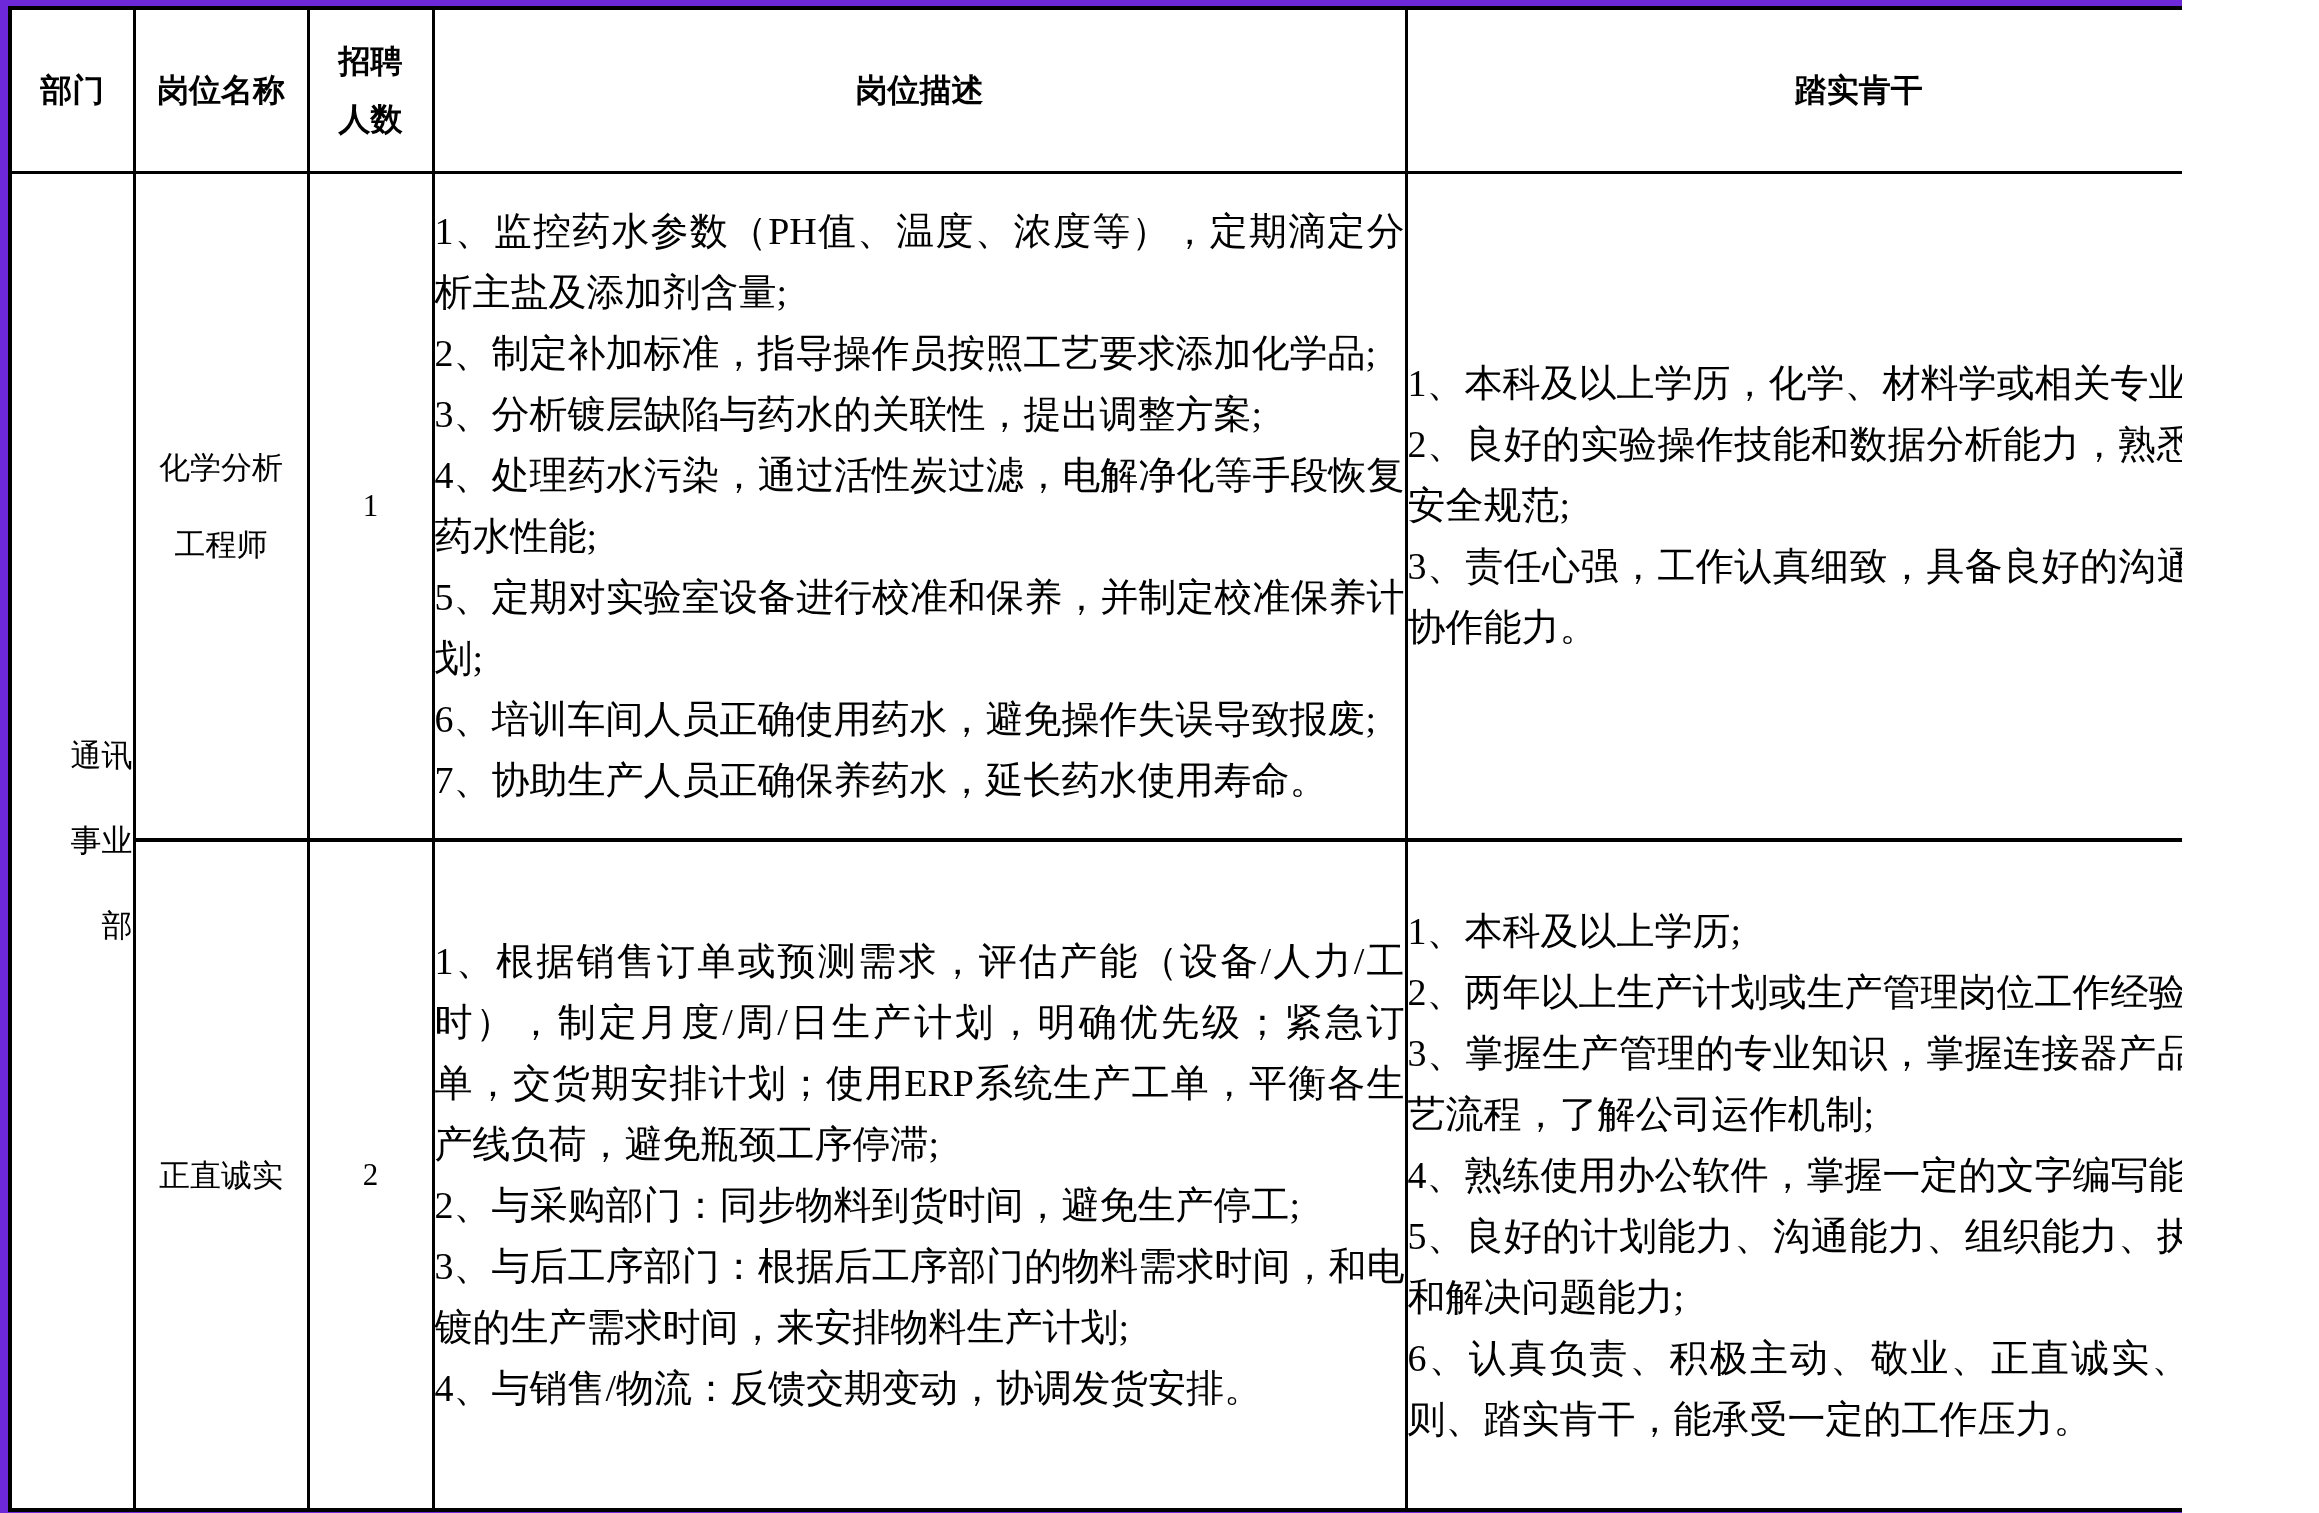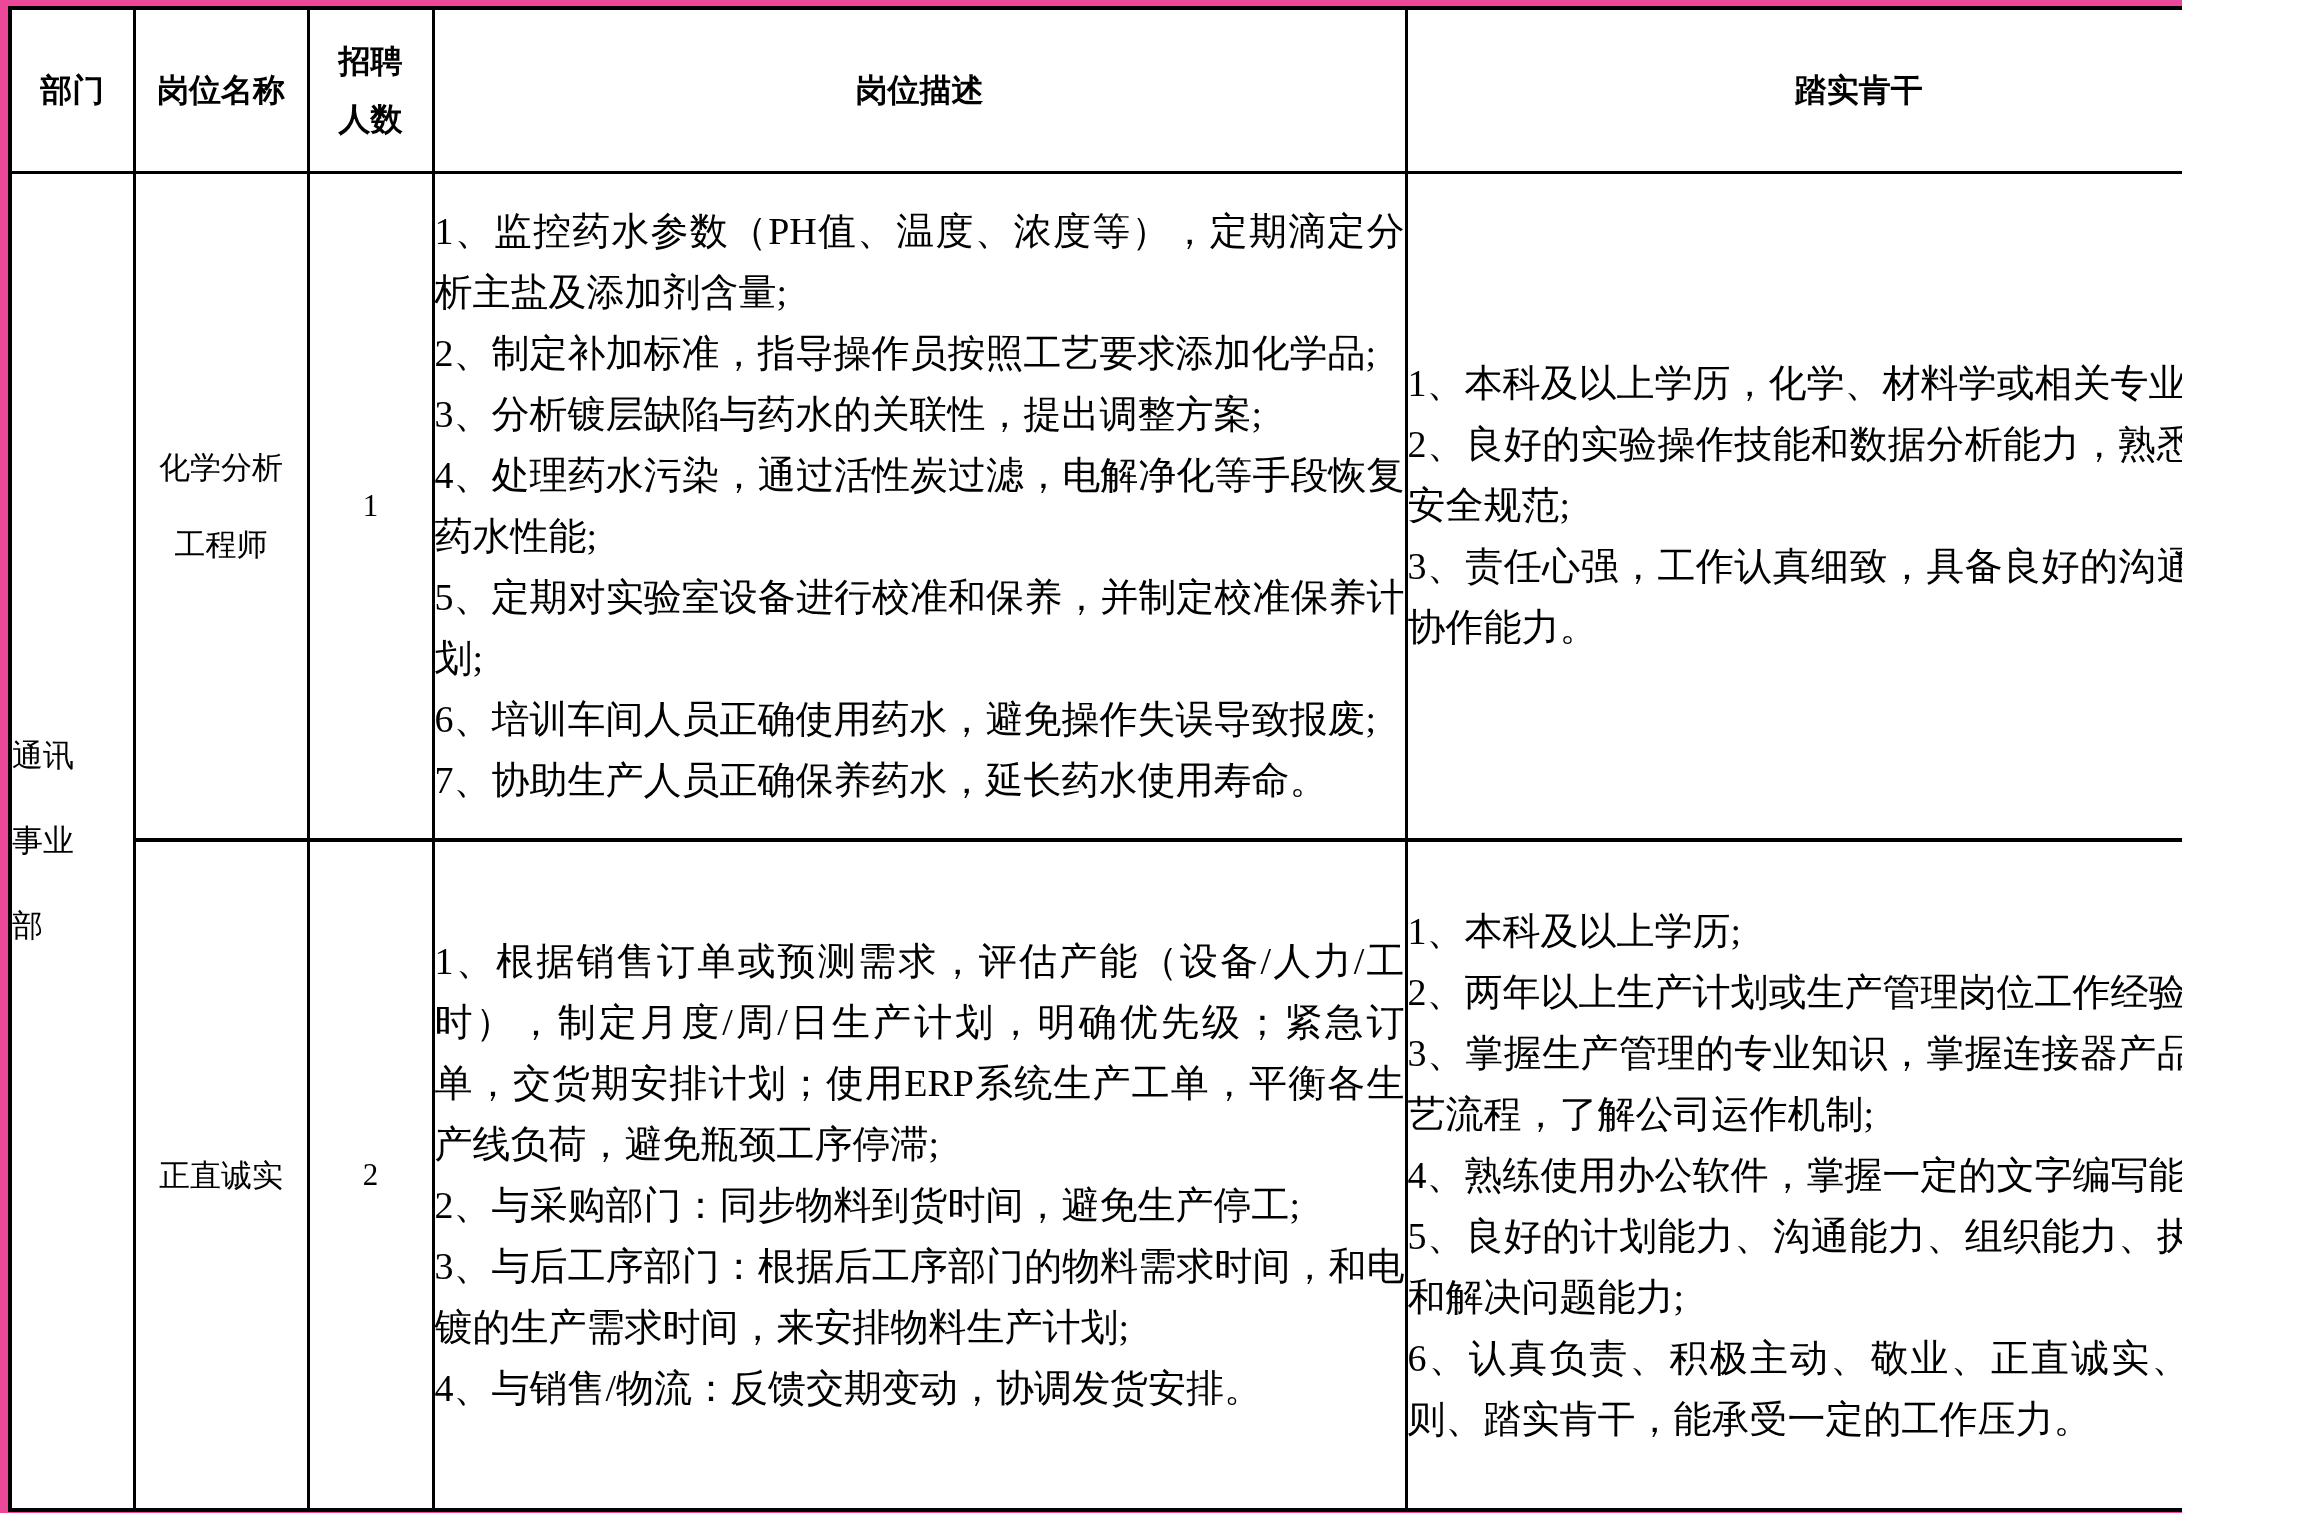--- a/index.html
+++ b/index.html
@@ -6,21 +6,21 @@
     margin: 0;
     padding: 0;
     background: #ffffff;
     font-family: "Liberation Serif", "DejaVu Serif", serif;
     color: #000000;
   }
   .canvas {
     position: relative;
     width: 2182px;
     height: 1513px;
-    background: #ec4899;
+    background: #6d28d9;
     overflow: hidden;
   }
   table.doc-table {
     position: absolute;
     left: 8px;
     top: 6px;
     border-collapse: collapse;
     table-layout: fixed;
     width: 2302px;
     height: 1502px;
@@ -36,21 +36,21 @@
   tr.body-row-2 td { border-top-width: 4px; }
 
   th.hdr {
     font-weight: bold;
     font-size: 32px;
     line-height: 58px;
     text-align: center;
     white-space: pre-line;
   }
   td.dept-cell {
-    text-align: left;
+    text-align: right;
     font-size: 31px;
     line-height: 85px;
     white-space: pre-line;
   }
   td.pos-cell {
     text-align: center;
     font-size: 31px;
     line-height: 77px;
     white-space: pre-line;
     margin-top: 16px;

